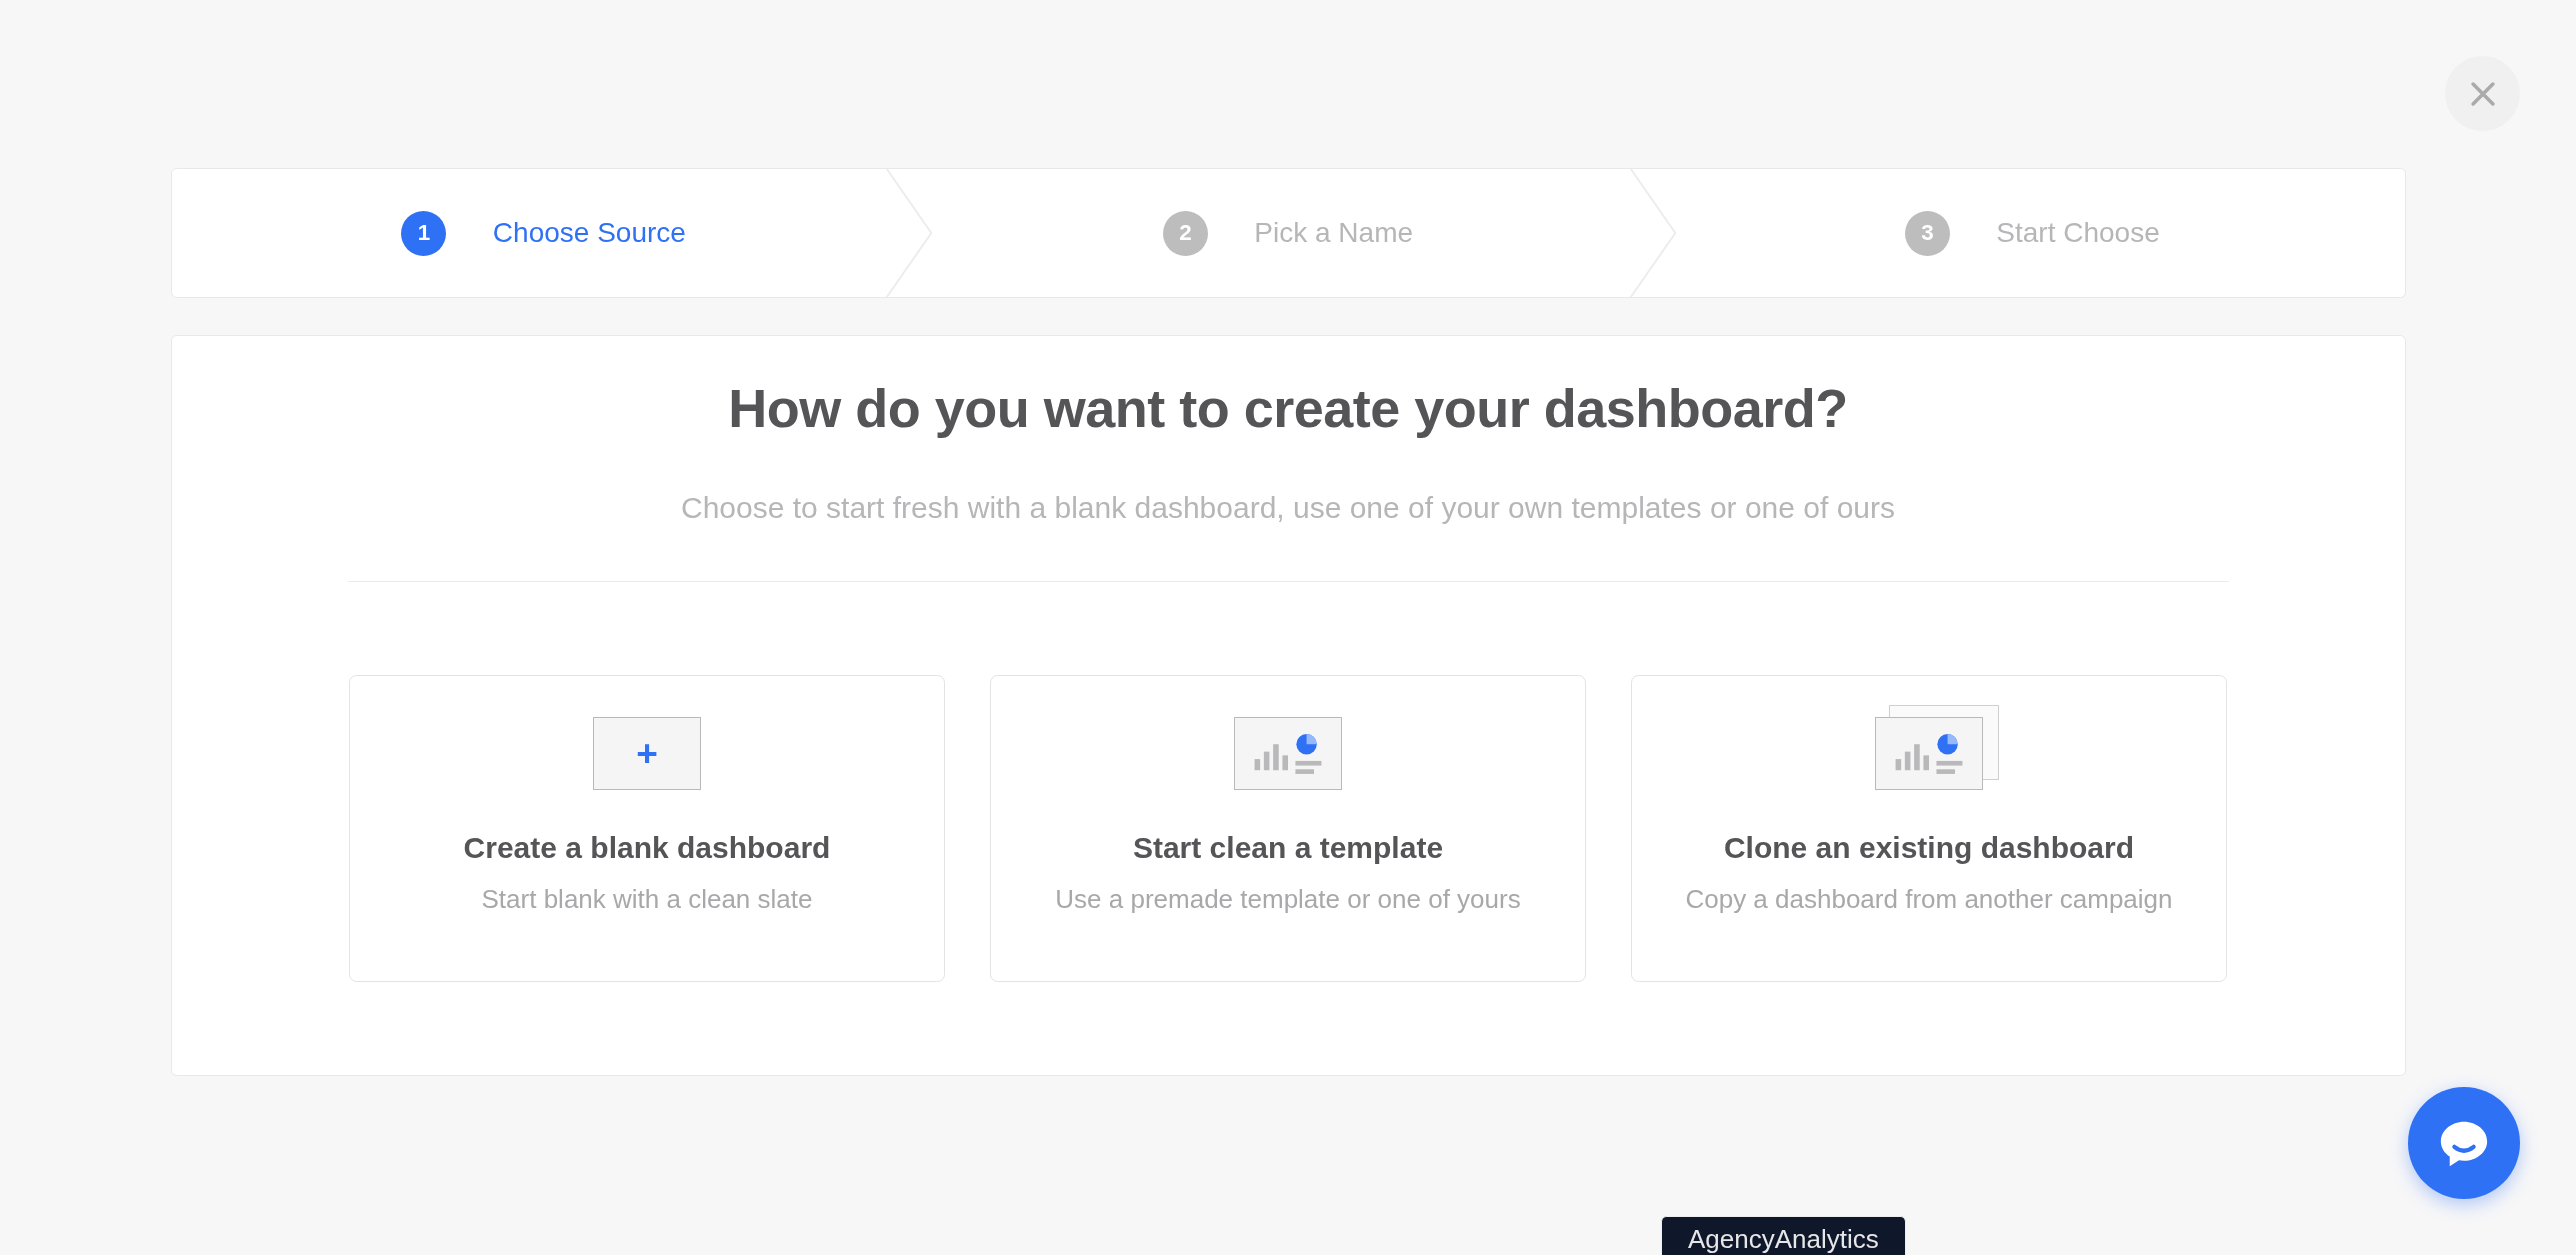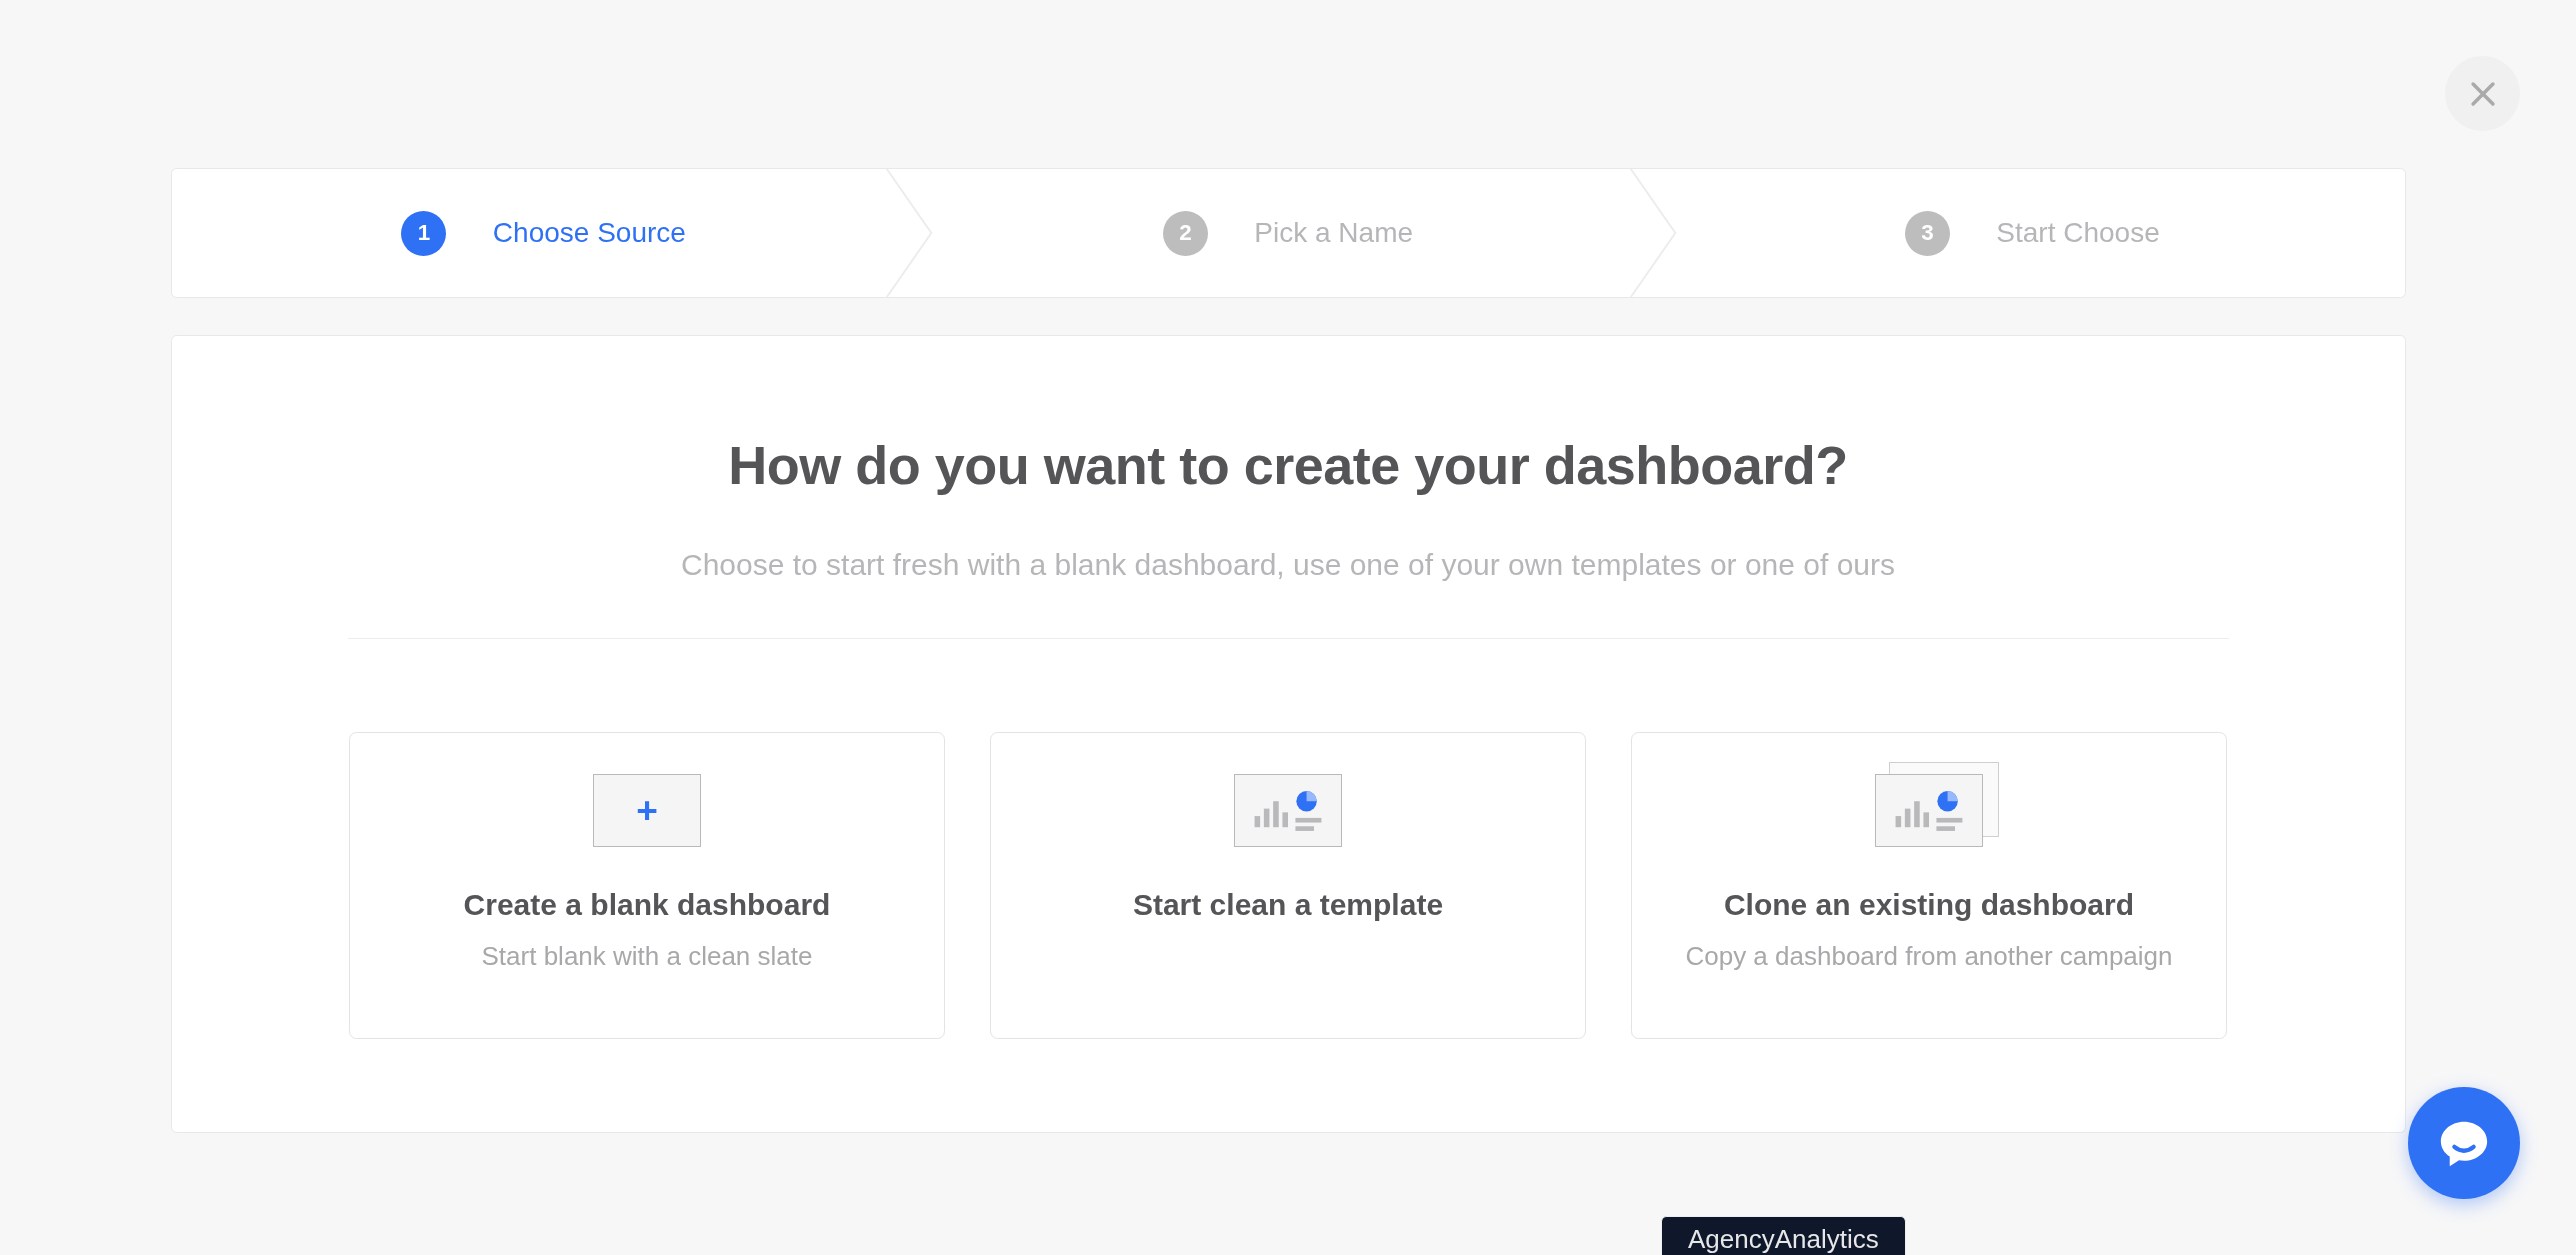--- a/index.html
+++ b/index.html
@@ -69,21 +69,21 @@
   .step-num.active { background: #2f71f4; }
   .step-num.inactive { background: #bdbdbe; }
   .step-label { font-size: 28px; margin-left: 24px; }
   .step-label.active { color: #2f71f4; }
   .step-label.inactive { color: #b6b6b8; }
   .panel {
     margin-top: 37px;
     background: #fff;
     border: 0.9px solid #e8e8ea;
     border-radius: 5.6px;
-    padding: 98px 56px 93px;
+    padding: 41px 56px 93px;
   }
   .panel-title {
     text-align: center;
     font-size: 54px;
     font-weight: 700;
     color: #555558;
     letter-spacing: -0.5px;
   }
   .panel-sub {
     text-align: center;
@@ -234,20 +234,21 @@
             <rect x="16" y="22" width="6" height="20" fill="#b9b9bb"></rect>
             <rect x="26" y="14" width="6" height="28" fill="#b9b9bb"></rect>
             <rect x="36" y="26" width="6" height="16" fill="#b9b9bb"></rect>
             <circle cx="62" cy="14" r="11" fill="#2f71f4"></circle>
             <path d="M62 14 L62 3 A11 11 0 0 1 73 14 Z" fill="#97b9fb"></path>
             <rect x="50" y="32" width="28" height="5" fill="#b9b9bb"></rect>
             <rect x="50" y="41" width="20" height="5" fill="#b9b9bb"></rect>
           </svg>
         </div>
         <div class="card-title">Start clean a template</div>
+        <div class="card-desc">Use a premade template or one of yours</div>
       </div>
 
       <div class="card">
         <div class="card-icon-stack-wrap">
           <div class="card-icon-frame stack chart-icon">
             <svg viewBox="0 0 84 48">
               <rect x="6" y="30" width="6" height="12" fill="#b9b9bb"></rect>
               <rect x="16" y="22" width="6" height="20" fill="#b9b9bb"></rect>
               <rect x="26" y="14" width="6" height="28" fill="#b9b9bb"></rect>
               <rect x="36" y="26" width="6" height="16" fill="#b9b9bb"></rect>

